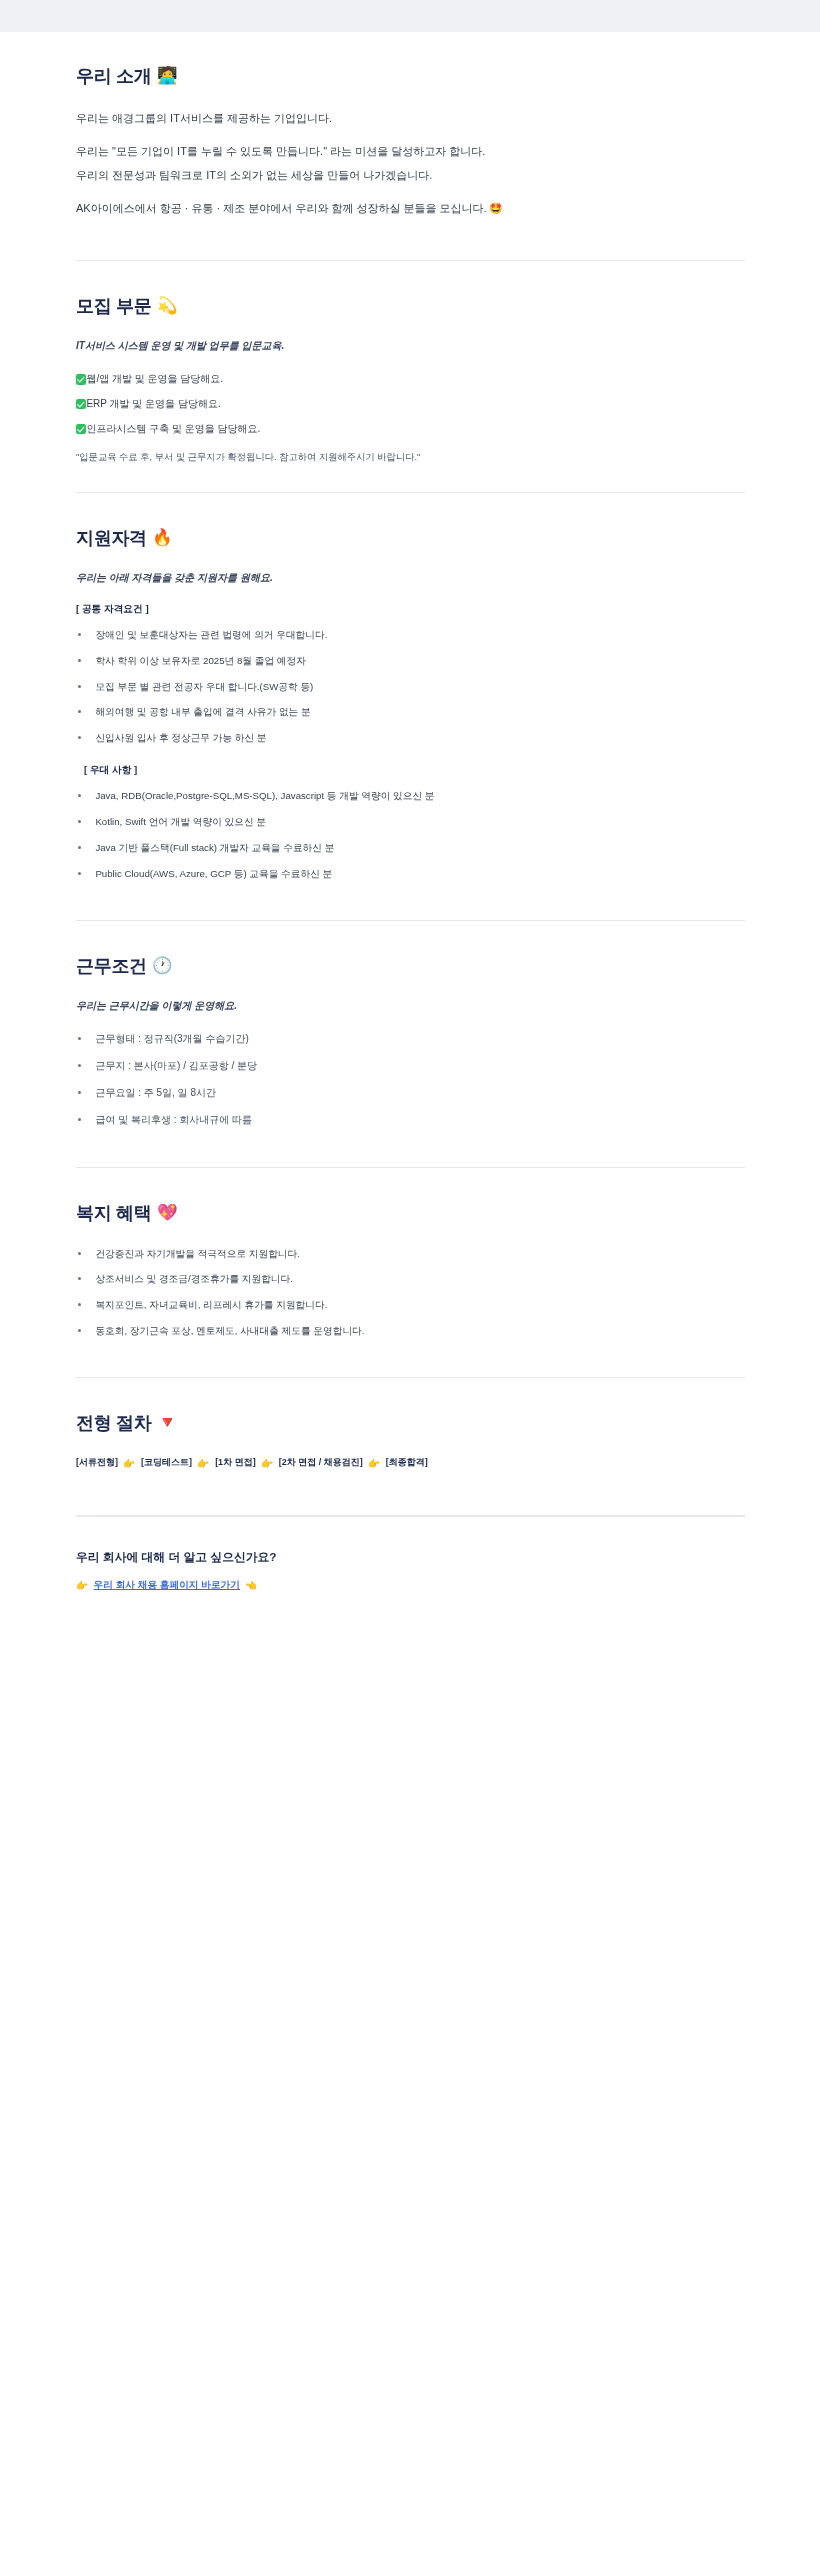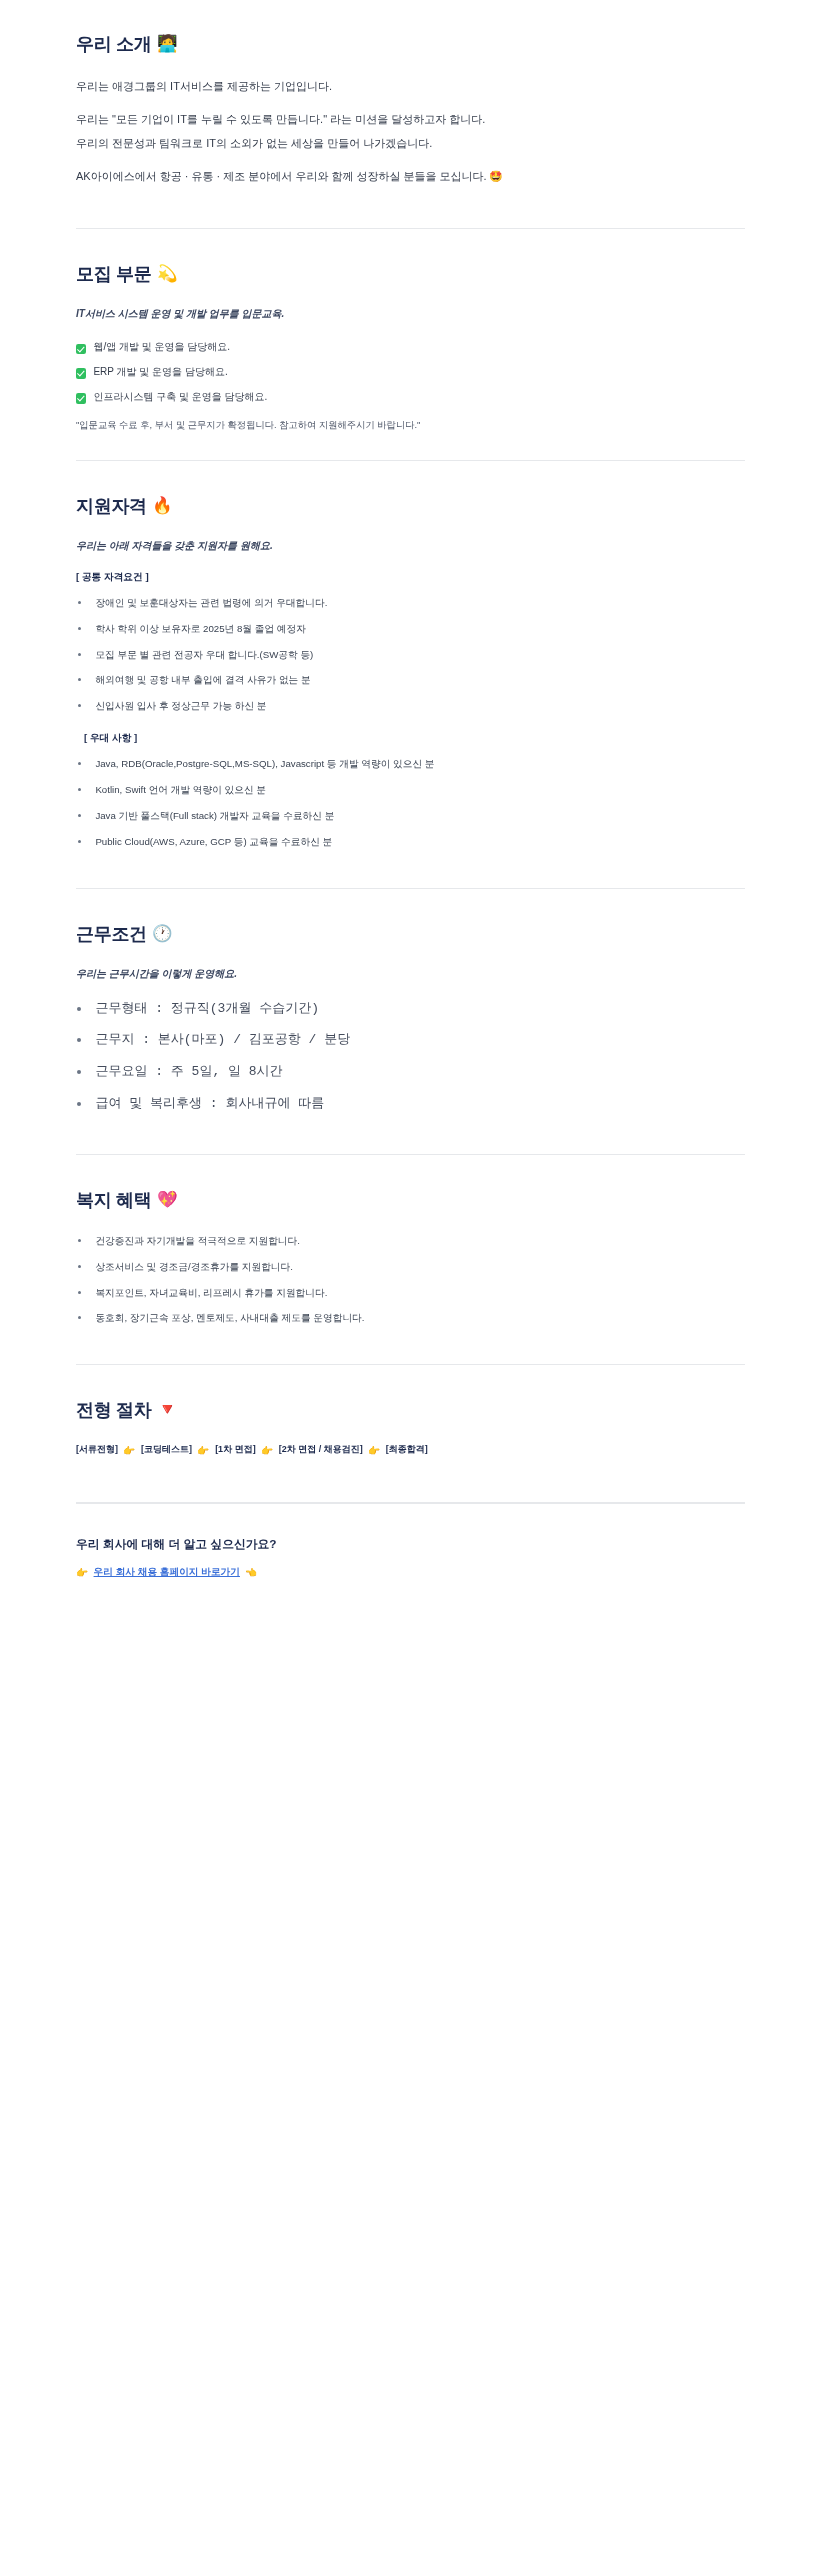--- a/index.html
+++ b/index.html
@@ -11,20 +11,21 @@
   body {
     width: 821px;
     min-height: 2576px;
     display: flex;
     justify-content: center;
   }
   .page {
     width: 821px;
     background: #ffffff;
     padding: 0 76px 42px 76px;
+    margin-top: 32px;
   }
   
   .section {
     padding: 33px 0 28px 0;
     border-bottom: 0.7px solid #e6e8eb;
   }
   .section:last-of-type { border-bottom: none; }
   .section.first { padding-top: 32px; }
 
   h2.sec-title {
@@ -57,22 +58,21 @@
   .quote {
     font-size: 9.3px;
     color: #4a5365;
     margin: 15.2px 0 0 0;
   }
 
   
   .check-list { margin: 0; padding: 0; list-style: none; }
   .check-list li {
     display: flex;
-    align-items: flex-end;
-    gap: 7px;
+    align-items: center;
     font-size: 10px;
     color: #333b4a;
     margin-bottom: 9.7px;
     line-height: 1.5;
   }
   .check-box {
     width: 10.4px; height: 10.4px;
     background: #2fbf5f;
     border-radius: 2.1px;
     position: relative;
@@ -100,21 +100,21 @@
   }
   .bullets li::marker { color: #6b7585; }
   .group-label {
     font-size: 9.7px;
     font-weight: bold;
     color: #1d2a4d;
     margin: 0 0 11px 0;
   }
   .group-label.second { margin-top: 18px; padding-left: 8px; }
 
-  .bullets.plain li { font-size: 13px; color: #444c5c; margin-bottom: 11px; font-family: Liberation Mono, monospace; }
+  .bullets.plain li { font-size: 10px; color: #444c5c; margin-bottom: 11px; }
 
   
   .process {
     display: flex;
     flex-wrap: wrap;
     align-items: flex-end;
     gap: 5.5px;
     font-size: 9px;
     font-weight: bold;
     color: #1d2a4d;

